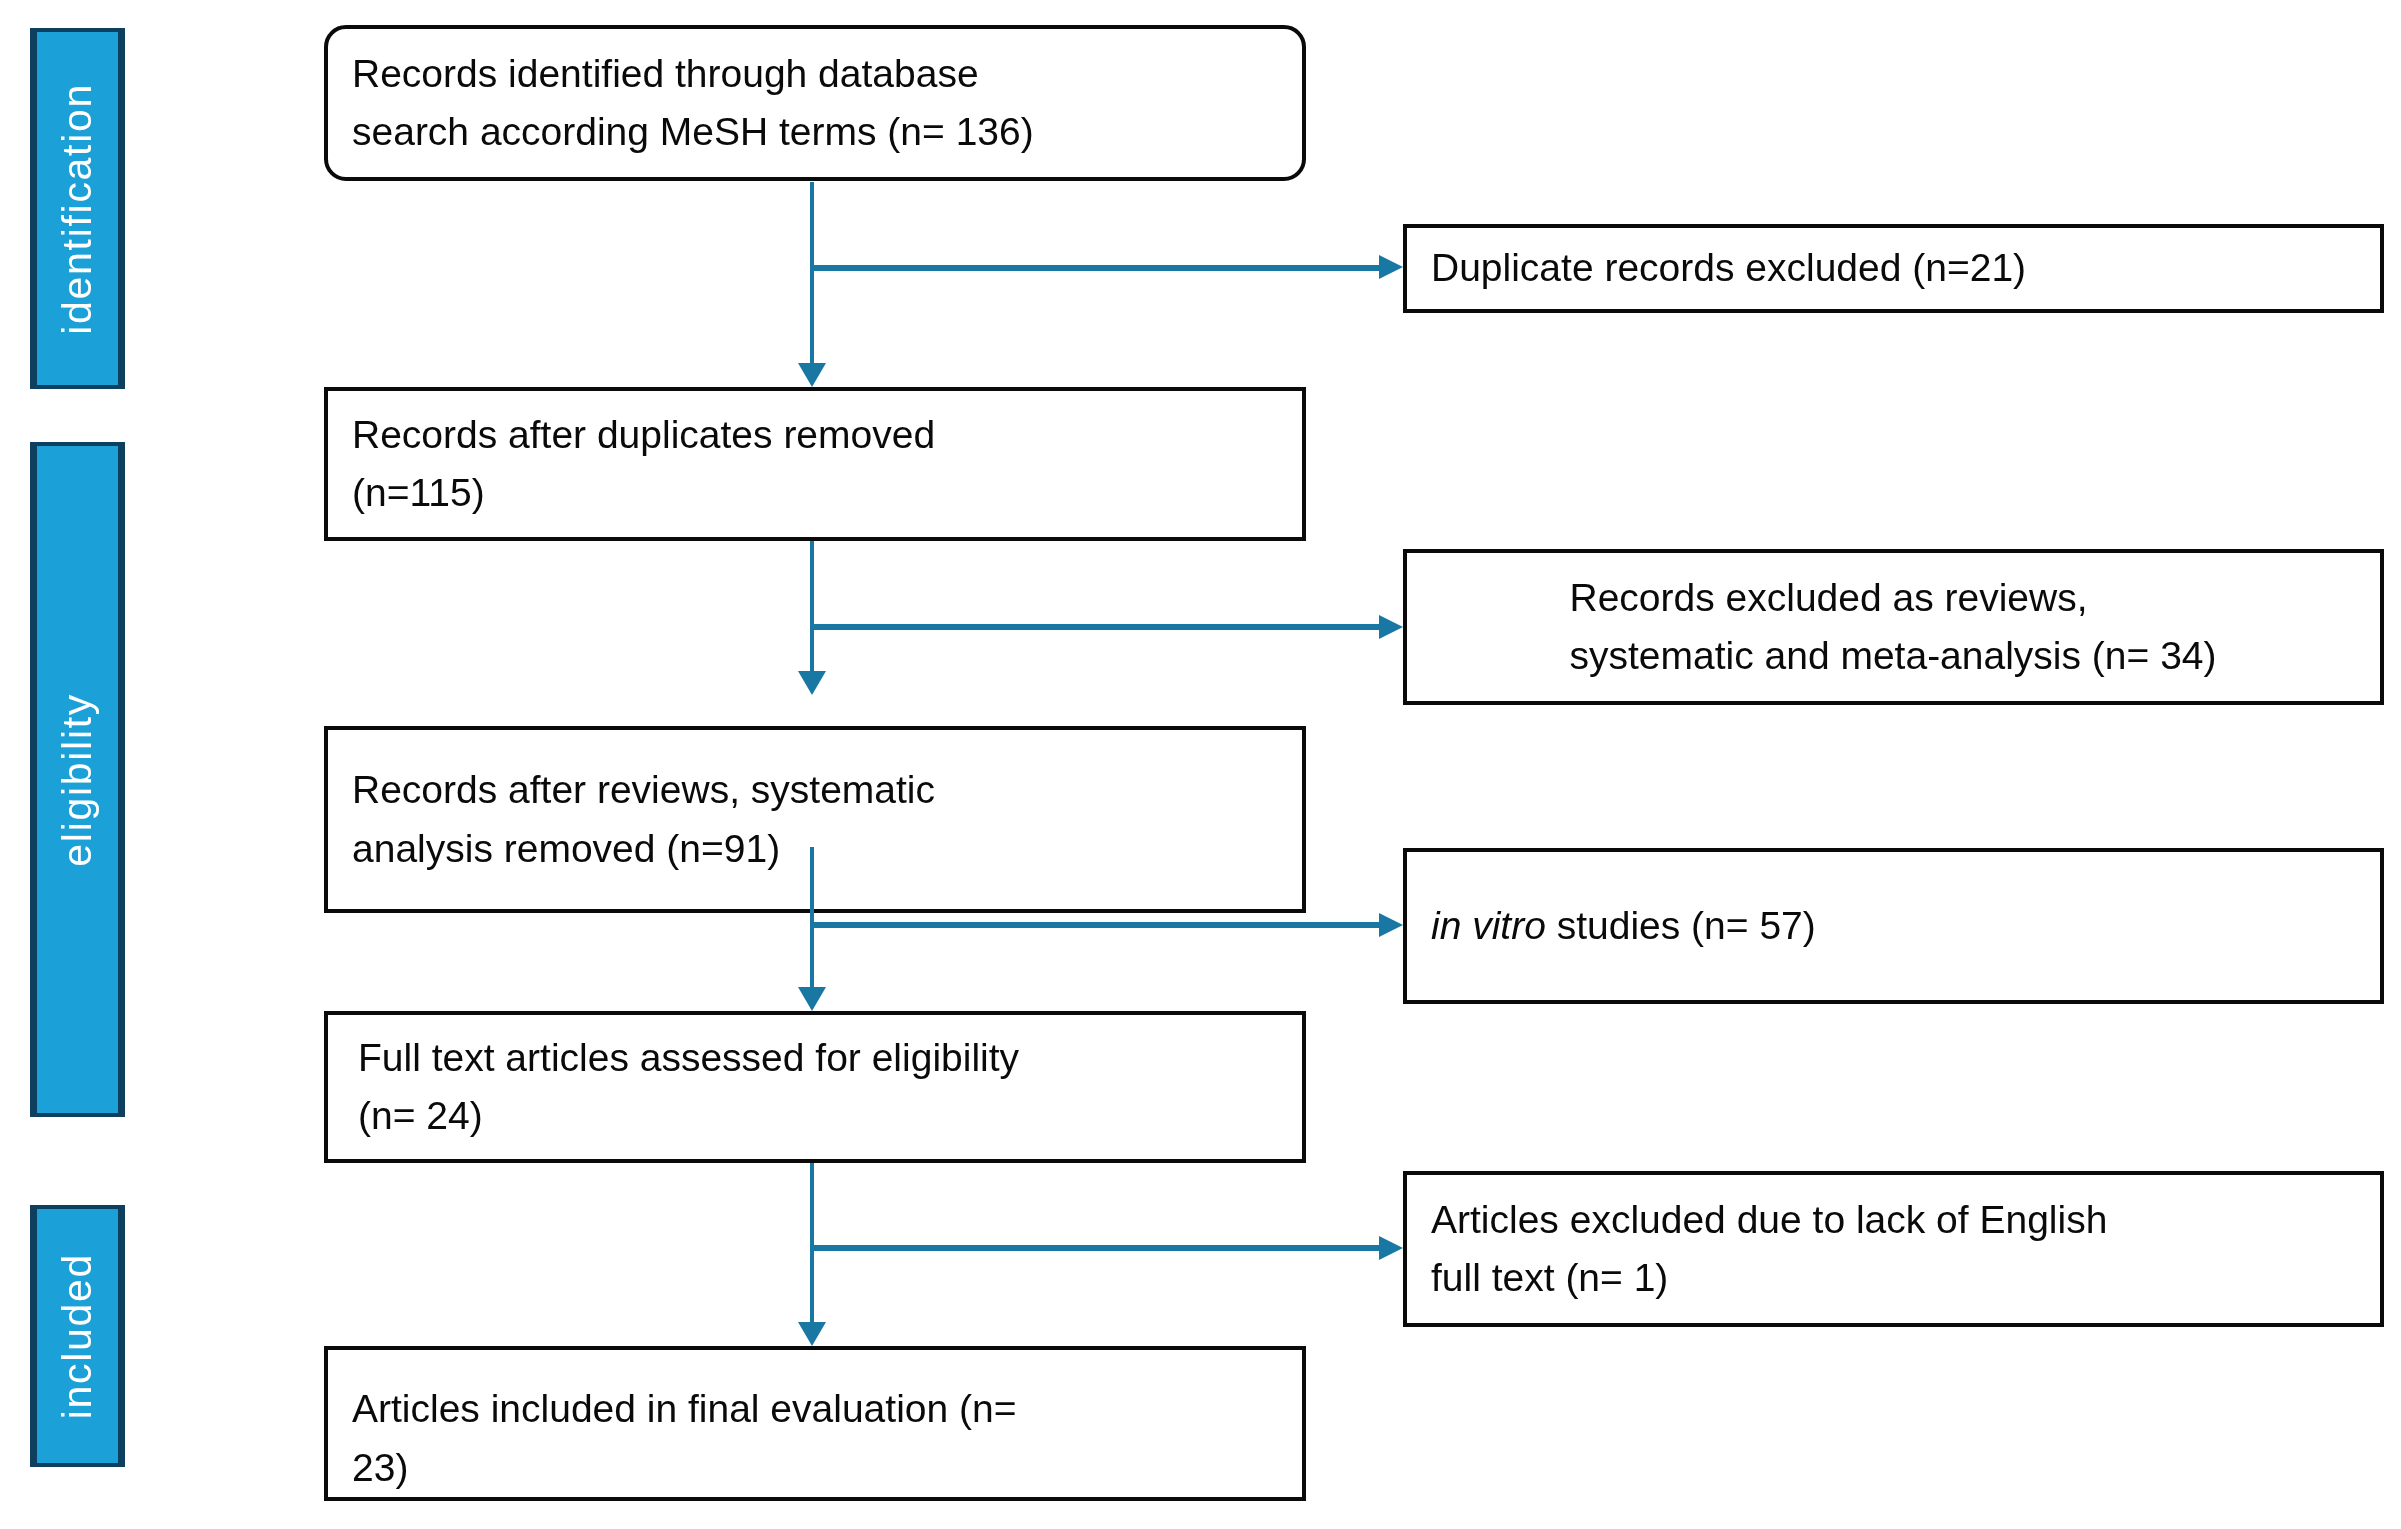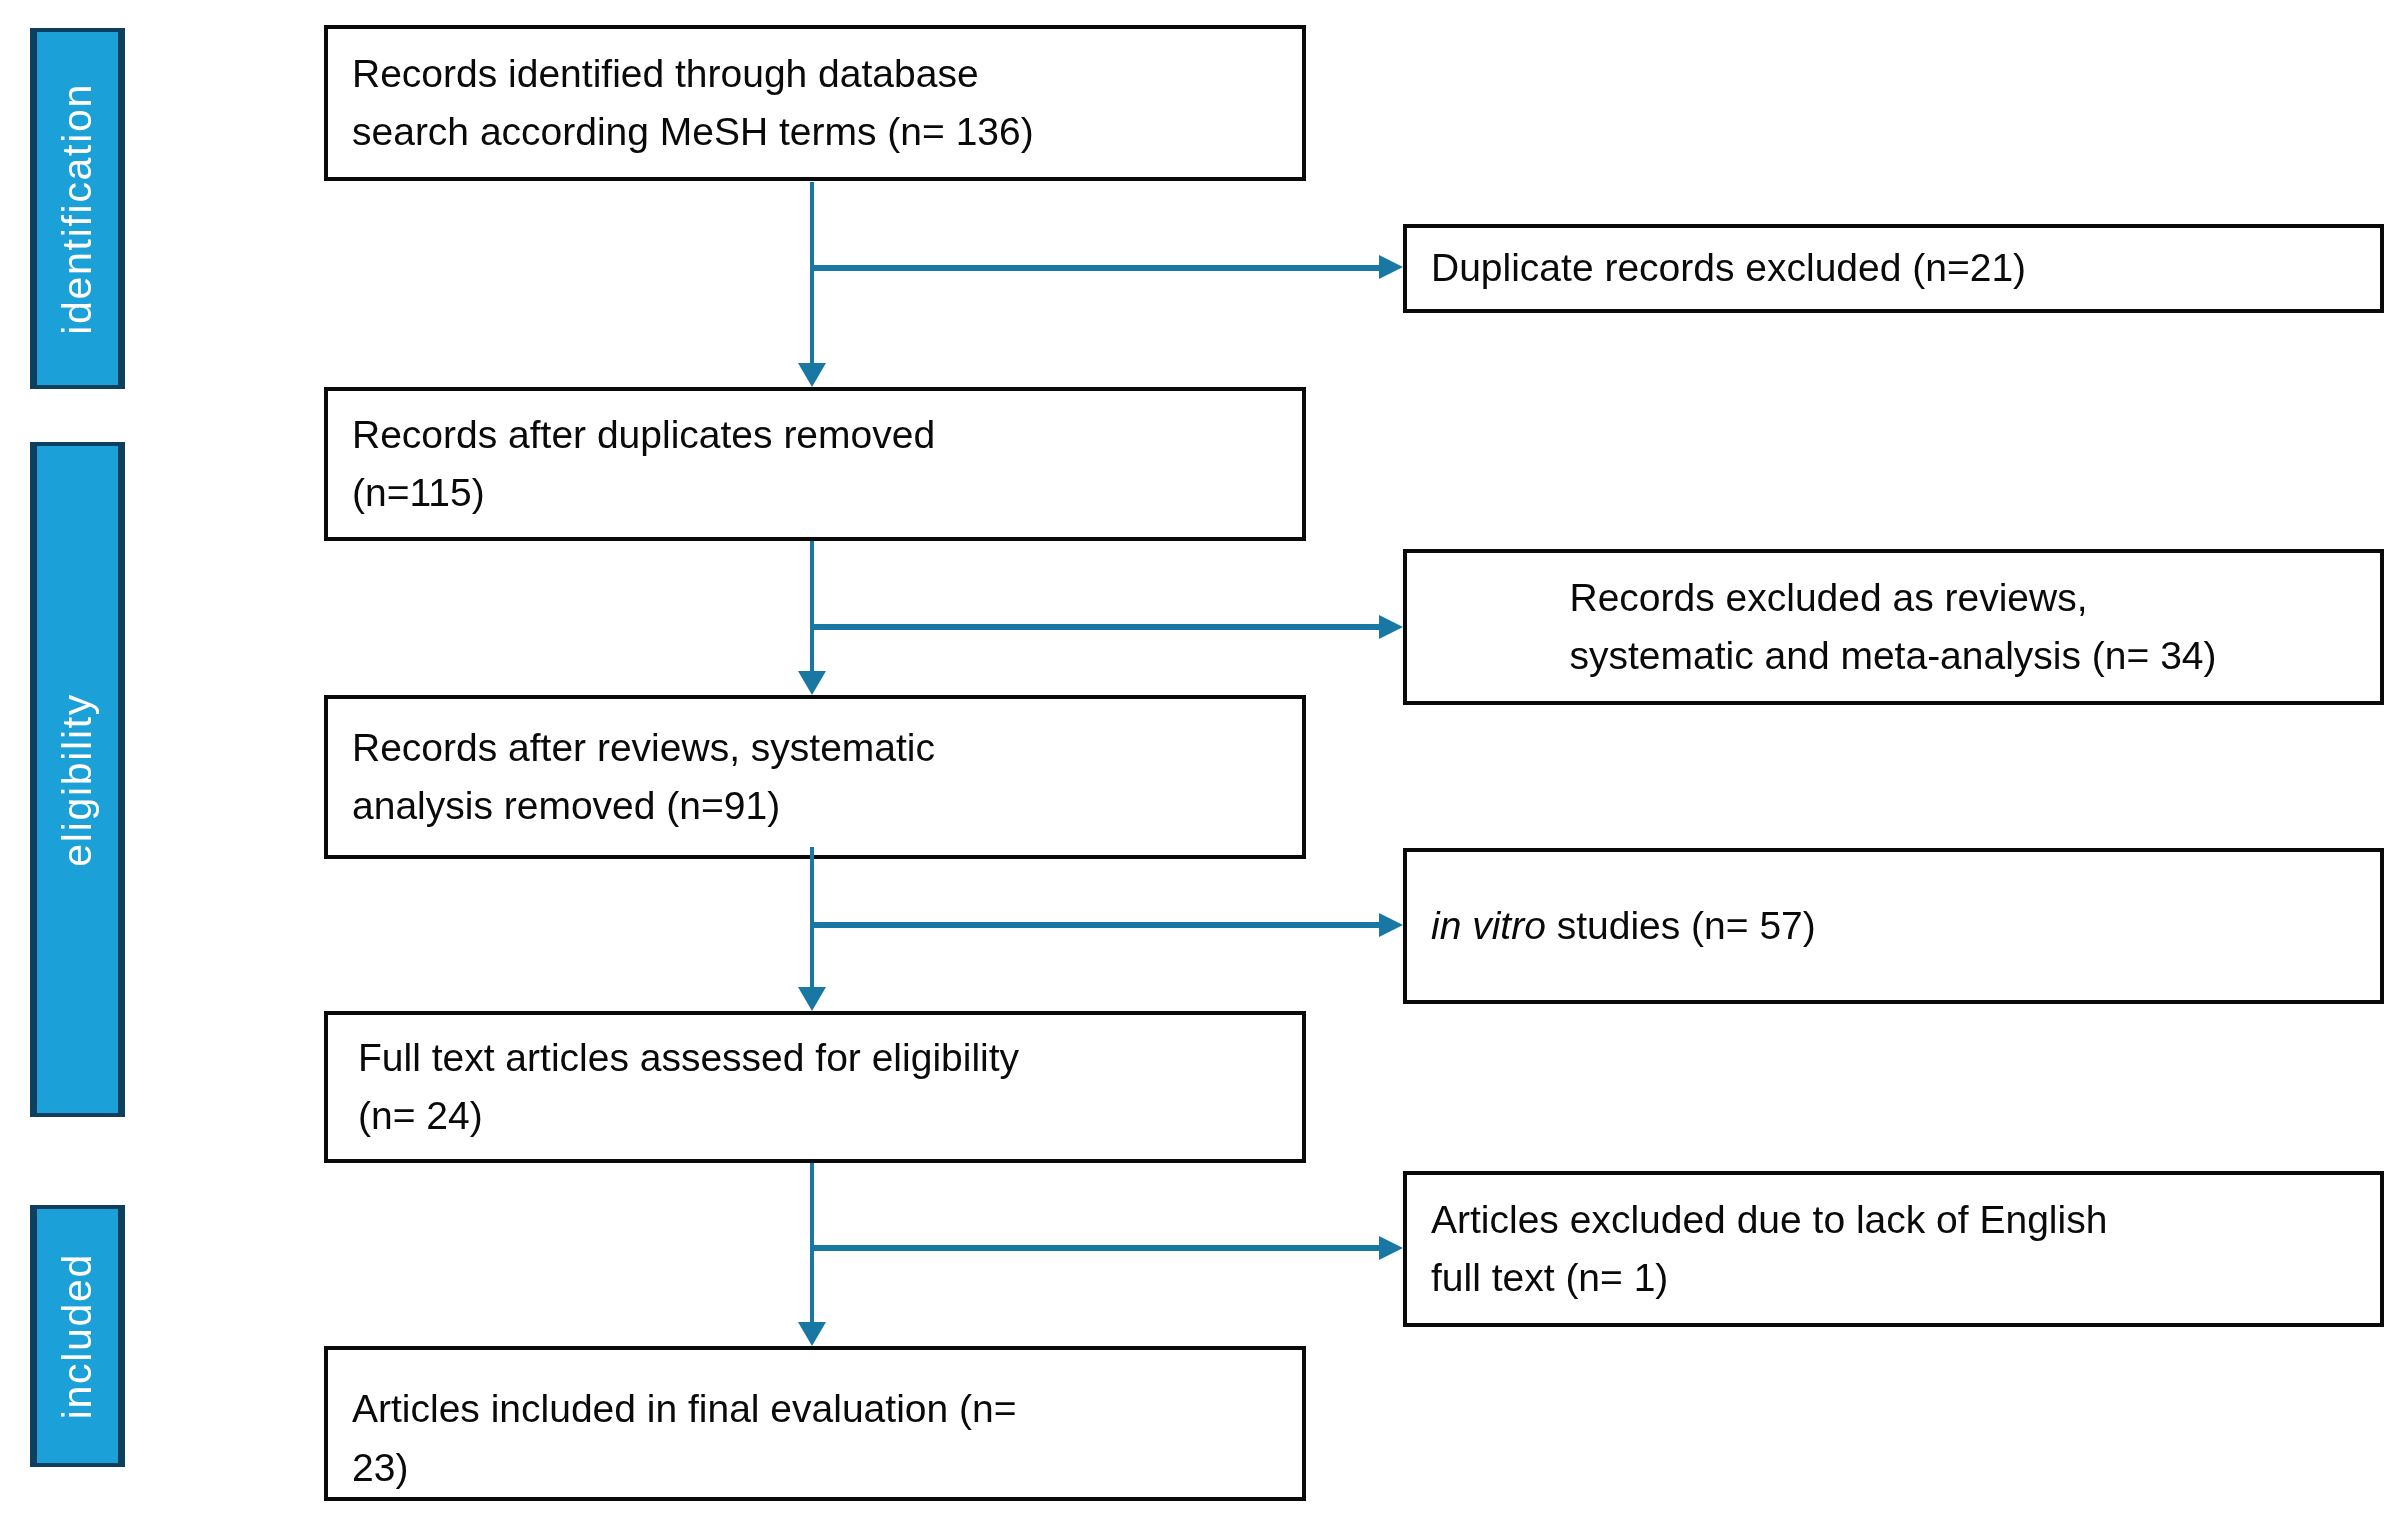--- a/index.html
+++ b/index.html
@@ -53,23 +53,23 @@
     display: flex;
     align-items: center;
     font-size: 39px;
     line-height: 1.5;
     padding: 0 25px 0 24px;
   }
   .box .txt { white-space: pre-line; }
   .main-box { left: 324px; width: 982px; }
   .excl-box { left: 1403px; width: 981px; }
 
-  #box-identified      { top: 25px;   height: 156px; }
+  #box-identified      { top: 25px;   height: 156px; border-radius: 22px; }
   #box-after-dup       { top: 387px;  height: 154px; }
-  #box-after-reviews   { top: 695px;  height: 164px; }
+  #box-after-reviews   { top: 726px;  height: 187px; }
   #box-fulltext        { top: 1011px; height: 152px; padding-left: 30px; }
   #box-included-final  { top: 1346px; height: 155px; align-items: flex-end; }
 
   #box-excl-duplicates { top: 224px;  height: 89px; }
   #box-excl-reviews    { top: 549px;  height: 156px; justify-content: center; }
   #box-excl-animal     { top: 848px; height: 156px; }
   #box-excl-english    { top: 1171px; height: 156px; }
 
   .italic { font-style: italic; }
 

